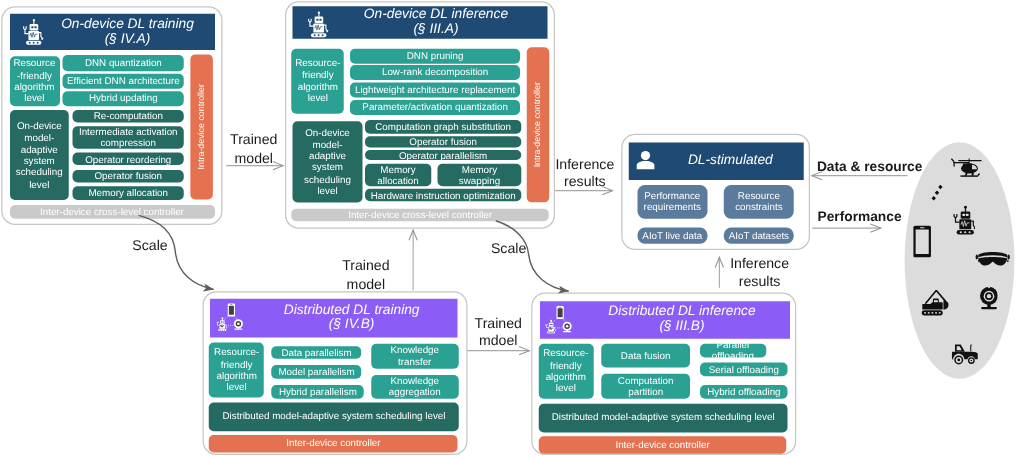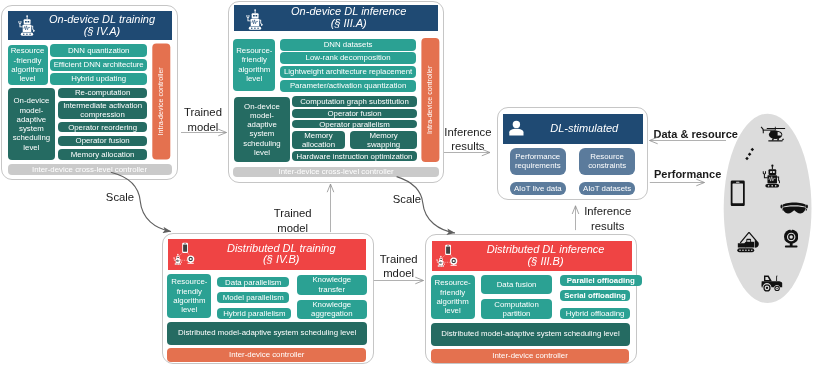--- a/index.html
+++ b/index.html
@@ -9,21 +9,21 @@
   .hdr{position:absolute;display:flex;align-items:center;box-sizing:border-box;color:#fff;}
   .hdr .ttl{flex:1;text-align:center;font-style:italic;line-height:1.08;font-size:11px;}
   .hdr .ttl .l2{display:block;}
   .blk{position:absolute;box-sizing:border-box;display:flex;align-items:center;justify-content:center;text-align:center;color:#fff;border-radius:4px;line-height:1.18;font-size:7.85px;white-space:pre-line;}
   .teal{background:#2ba193;}
   .dteal{background:#256b62;}
   .orange{background:#e4714f;}
   .grey{background:#cacaca;}
   .blue{background:#5b7b9c;border-radius:6px;}
   .navy{background:#1f4a73;}
-  .dark{background:#ef4444;}
+  .dark{background:#8b5cf6;}
   .vert{writing-mode:vertical-rl;transform:rotate(180deg);}
   .lbl{position:absolute;color:#1a1a1a;text-align:center;line-height:1.28;font-size:11.3px;white-space:pre-line;}
   .lbl.bold{font-weight:bold;}
   svg.ov{position:absolute;left:0;top:0;width:814px;height:366px;overflow:visible;}
   .ico{position:absolute;}
 </style>
 </head>
 <body>
 
 <div id="stage">
@@ -99,21 +99,21 @@
   </span>
   <span class="ttl" style="padding-left:26px;">
     <span>On-device DL inference</span>
     <span class="l2">(§ III.A)</span>
   </span>
 </div>
 <div class="blk teal" style="left:233.1px;top:38.5px;width:42.4px;height:52.3px;">Resource-
 friendly
 algorithm
 level</div>
-<div class="blk teal" style="left:279.9px;top:39.2px;width:136.4px;height:11.5px;">DNN datasets</div>
+<div class="blk teal" style="left:279.9px;top:39.2px;width:136.4px;height:11.5px;">DNN pruning</div>
 <div class="blk teal" style="left:279.9px;top:52.3px;width:136.4px;height:11.4px;">Low-rank decomposition</div>
 <div class="blk teal" style="left:279.9px;top:66.1px;width:136.4px;height:11.9px;">Lightweight architecture replacement</div>
 <div class="blk teal" style="left:279.9px;top:80.1px;width:136.4px;height:11.6px;">Parameter/activation quantization</div>
 <div class="blk dteal" style="left:234.1px;top:96.6px;width:55.8px;height:65.6px;">On-device
 model-
 adaptive
 system
 scheduling
 level</div>
 <div class="blk dteal" style="left:291.8px;top:96.4px;width:125.4px;height:10.2px;">Computation graph substitution</div>
@@ -242,22 +242,22 @@
     <span class="l2">(§ III.B)</span>
   </span>
 </div>
 <div class="blk teal" style="left:430.6px;top:274.9px;width:44.1px;height:44.1px;">Resource-
 friendly
 algorithm
 level</div>
 <div class="blk teal" style="left:480.6px;top:274.9px;width:71.9px;height:19.6px;">Data fusion</div>
 <div class="blk teal" style="left:480.6px;top:298.9px;width:71.9px;height:20.1px;">Computation
 partition</div>
-<div class="blk teal" style="left:559.8px;top:274.9px;width:82px;height:11.1px;font-weight:bold;">Parallel offloading</div>
-<div class="blk teal" style="left:559.8px;top:290.3px;width:70.6px;height:11.1px;font-weight:bold;">Serial offloading</div>
+<div class="blk teal" style="left:559.8px;top:274.9px;width:53px;height:11.1px;">Parallel offloading</div>
+<div class="blk teal" style="left:559.8px;top:290.3px;width:70.6px;height:11.1px;">Serial offloading</div>
 <div class="blk teal" style="left:559.8px;top:307.9px;width:70.6px;height:11.1px;">Hybrid offloading</div>
 <div class="blk dteal" style="left:430.6px;top:322.5px;width:199.8px;height:23.2px;">Distributed model-adaptive system scheduling level</div>
 <div class="blk orange" style="left:430.6px;top:349px;width:198.9px;height:13.5px;">Inter-device controller</div>
 
 <svg class="ov" viewBox="0 0 814 366" style="z-index:0">
   <ellipse cx="767.6" cy="208.4" rx="43.9" ry="94.7" fill="#dcdcdc"></ellipse>
 </svg>
 <span class="ico" style="left:759.8px;top:124.6px;width:27.5px;height:18.4px;">
   <svg width="27.5" height="18.4" viewBox="0 0 24 16" fill="#111111">
         <rect x="5.9" y="2.6" width="16" height=".95" rx=".1"></rect>

